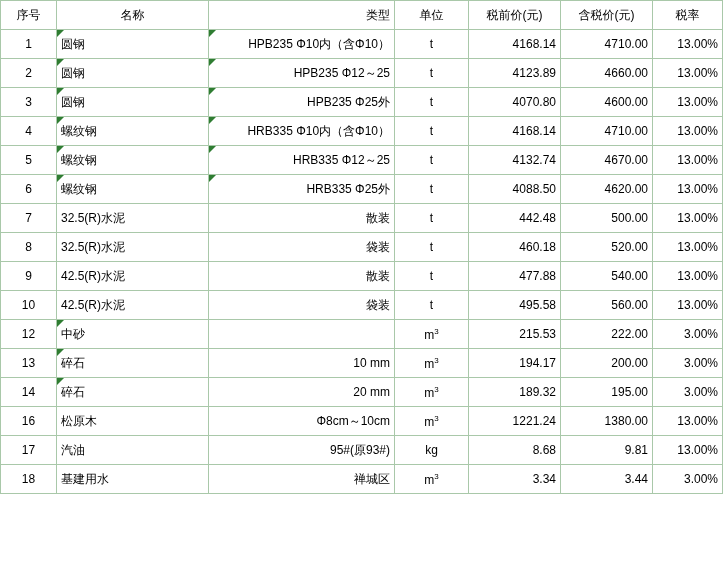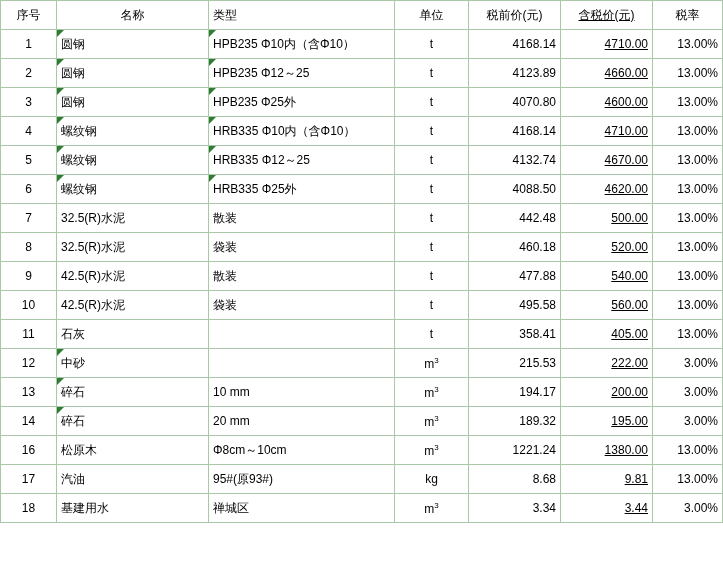--- a/index.html
+++ b/index.html
@@ -32,24 +32,24 @@
     background: #ffffff;
   }
   thead th {
     background: #f1f1f1;
     font-size: 13px;
     text-align: center;
     height: 30px;
   }
   .c-seq    { width: 56px;  text-align: center; }
   .c-name   { width: 152px; }
-  .c-type   { width: 186px; text-align: left; }
+  .c-type   { width: 186px; text-align: right; }
   .c-unit   { width: 74px;  text-align: center; }
   .c-pre    { width: 92px;  text-align: right; padding-right: 10px; margin-left: 36px; }
-  .c-inc    { width: 92px;  text-align: right; padding-right: 10px; text-decoration: underline; }
+  .c-inc    { width: 92px;  text-align: right; padding-right: 10px; }
   .c-rate   { width: 70px;  text-align: right; padding-right: 10px; margin-left: 16px; }
   thead .c-pre, thead .c-inc, thead .c-rate { text-align: center; padding-right: 4px; }
 
   
   .mark::before {
     content: "";
     position: absolute;
     top: 0;
     left: 0;
     width: 0;
@@ -159,29 +159,20 @@
       <tr>
         <td class="c-seq">10</td>
         <td class="c-name">42.5(R)水泥</td>
         <td class="c-type">袋装</td>
         <td class="c-unit">t</td>
         <td class="c-pre">495.58</td>
         <td class="c-inc">560.00</td>
         <td class="c-rate">13.00%</td>
       </tr>
       <tr>
-        <td class="c-seq">11</td>
-        <td class="c-name">石灰</td>
-        <td class="c-type"></td>
-        <td class="c-unit">t</td>
-        <td class="c-pre">358.41</td>
-        <td class="c-inc">405.00</td>
-        <td class="c-rate">13.00%</td>
-      </tr>
-      <tr>
         <td class="c-seq">12</td>
         <td class="c-name mark">中砂</td>
         <td class="c-type"></td>
         <td class="c-unit">m<sup>3</sup></td>
         <td class="c-pre">215.53</td>
         <td class="c-inc">222.00</td>
         <td class="c-rate">3.00%</td>
       </tr>
       <tr>
         <td class="c-seq">13</td>

